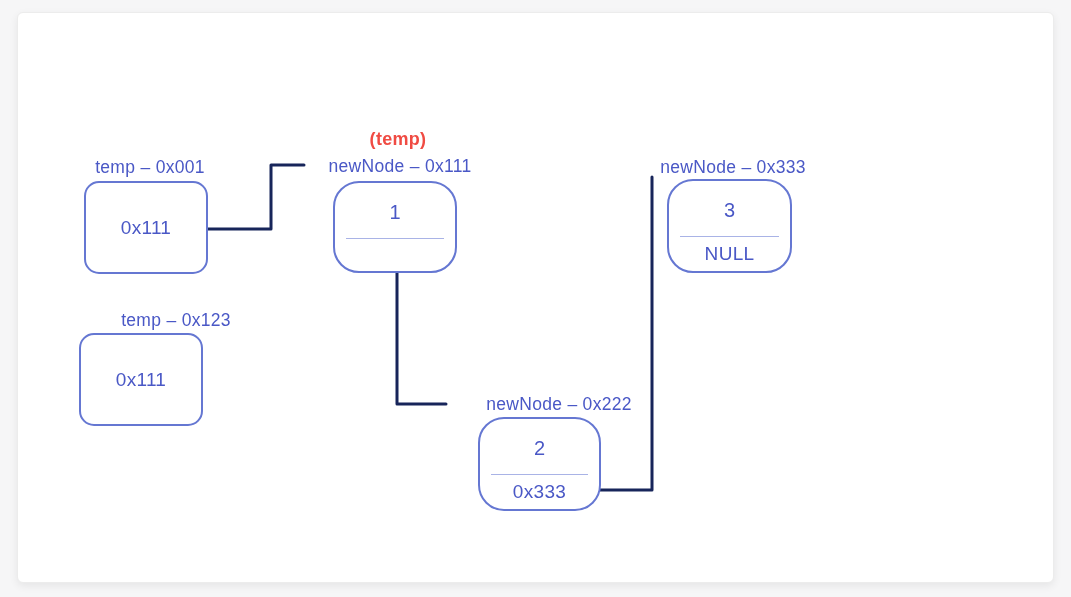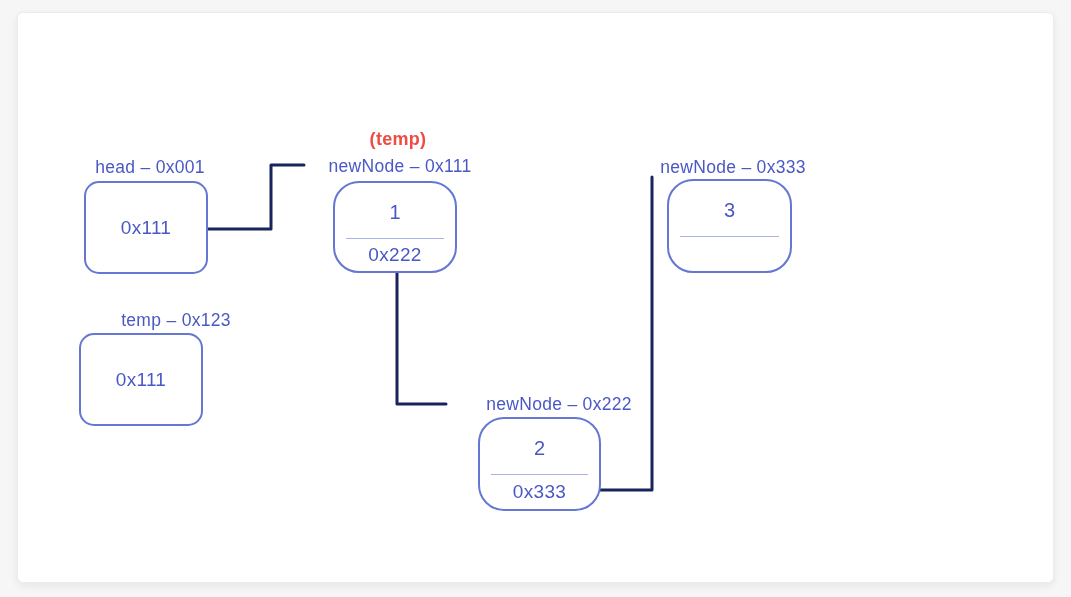--- a/index.html
+++ b/index.html
@@ -105,46 +105,46 @@
 <div class="card"></div>
 
 <svg class="pointers">
   <polyline points="178,229 271,229 271,165 304,165"></polyline>
   <polyline points="397,272 397,404 446,404"></polyline>
   <polyline points="584,490 652,490 652,177"></polyline>
 </svg>
 
 <div class="lbl red" style="left:394px; top:129px;">(temp)</div>
 
-<div class="lbl" style="left:146px; top:157px;">head – 0x001</div>
+<div class="lbl" style="left:146px; top:157px;">temp – 0x001</div>
 
 <div class="lbl" style="left:396px; top:156px;">newNode – 0x111</div>
 
 <div class="lbl" style="left:729px; top:157px;">newNode – 0x333</div>
 
 <div class="lbl" style="left:140px; top:310px;margin-left:32px;">temp – 0x123</div>
 
 <div class="lbl" style="left:555px; top:394px;">newNode – 0x222</div>
 
 <div class="varbox" style="left:84px; top:181px; width:124px; height:93px;">
   <span class="val">0x111</span>
 </div>
 
 <div class="varbox" style="left:79px; top:333px; width:124px; height:93px;">
   <span class="val">0x111</span>
 </div>
 
 <div class="nodebox" style="left:333px; top:181px; width:124px; height:92px;">
   <div class="data">1</div>
   <div class="divider"></div>
-  <div class="next">0x222</div>
 </div>
 
 <div class="nodebox" style="left:478px; top:417px; width:123px; height:94px;">
   <div class="data">2</div>
   <div class="divider"></div>
   <div class="next">0x333</div>
 </div>
 
 <div class="nodebox" style="left:667px; top:179px; width:125px; height:94px;">
   <div class="data">3</div>
   <div class="divider"></div>
+  <div class="next">NULL</div>
 </div>
 
 </body></html>

